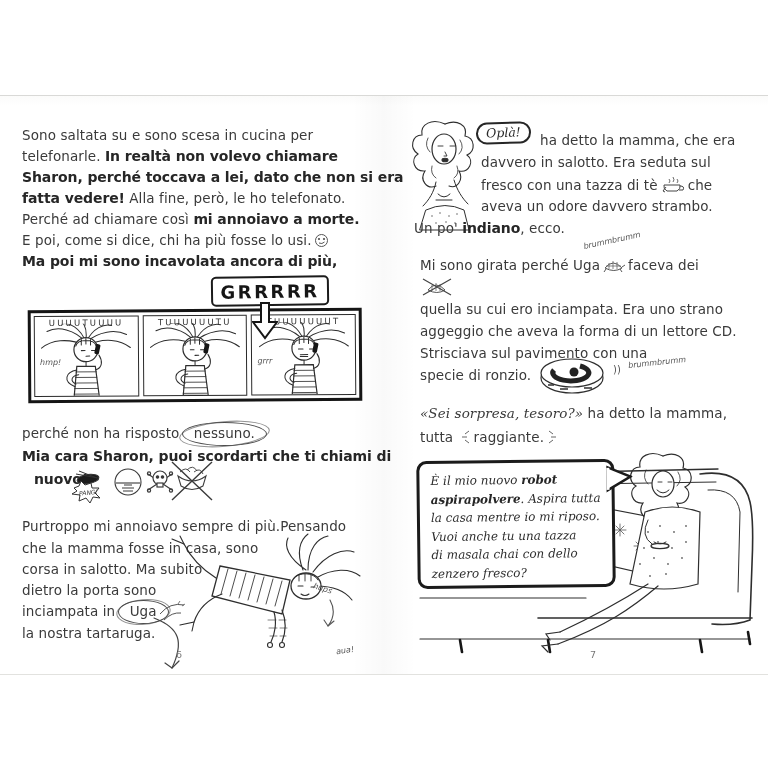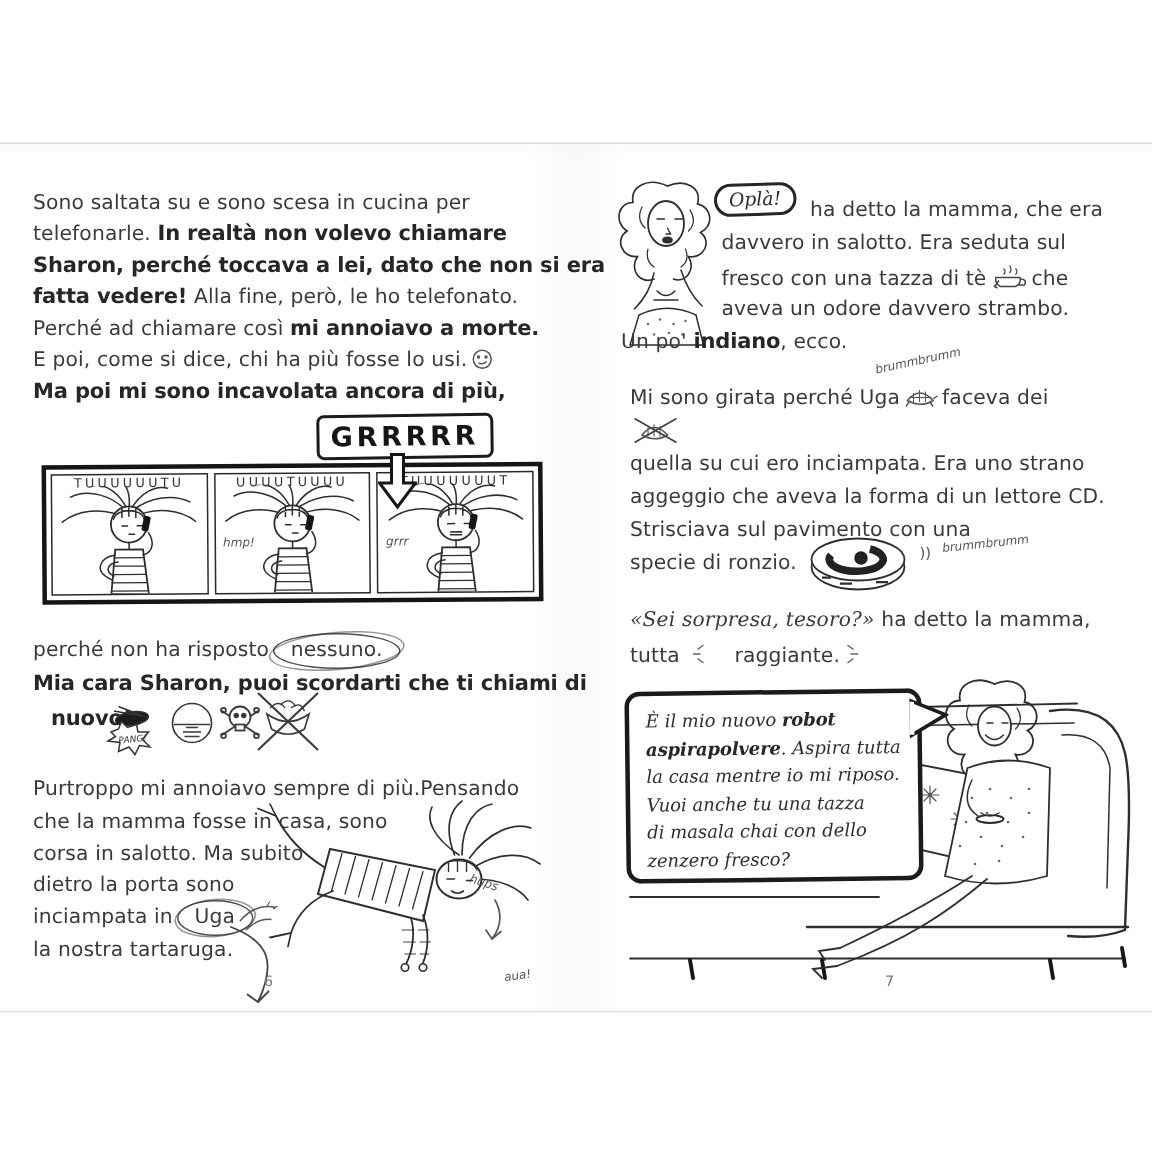--- a/index.html
+++ b/index.html
@@ -28,21 +28,21 @@
   .panel .fx{left:5px;top:52%;}
   .girl{position:absolute;bottom:-2px;left:50%;transform:translateX(-50%);height:74px;}
   .doodle{position:absolute;}
   .speech-bubble{position:absolute;left:417px;top:460px;width:170px;height:106px;border:3px solid #1b1b1b;
                  border-radius:10px;background:#fff;padding:8px 11px;transform:rotate(-.7deg);z-index:4;}
   .speech-bubble .bl{font-family:"DejaVu Serif",serif;font-style:italic;font-size:12px;line-height:18.5px;color:#2e2e2e;white-space:nowrap;}
   .bubble-tail{position:absolute;right:-21px;top:2px;z-index:5;}
   .opla{position:absolute;left:476px;top:122px;border:2px solid #262626;border-radius:12px;background:#fff;
         padding:1px 8px 2px;font-family:"DejaVu Serif",serif;font-style:italic;font-size:12.5px;color:#2a2a2a;
         transform:rotate(-2deg);z-index:3;}
-  .radiant{position:relative;display:inline-block;margin-left:16px;}
+  .radiant{position:relative;display:inline-block;}
   svg{display:block;}
   .inline-ic{display:inline-block;vertical-align:-3px;margin:0 2px;}
 </style>
 </head>
 <body>
 
 <div class="spread">
   <div class="gutter"></div>
 </div>
 
@@ -65,39 +65,39 @@
 
   <div class="grr-bubble">
       <span>GRRRRR</span>
     </div>
   <svg class="doodle" style="left:252px;top:302px;z-index:4" width="26" height="38" viewBox="0 0 26 38">
       <polygon points="9,1 17,1 17,20 25,20 13,36 1,20 9,20" fill="#fff" stroke="#161616" stroke-width="2"></polygon>
     </svg>
 
   <div class="comic-frame">
     <div class="panel">
-      <div class="ring">TUUUUUUTU</div>
+      <div class="ring">UUUUTUUUU</div>
+      <div class="fx">hmp!</div>
       <svg class="girl" viewBox="0 0 100 80">
           <g fill="none" stroke="#2e2e2e" stroke-width="1.1" stroke-linecap="round">
             <path d="M50 20C38 6 20 2 8 8M50 20C44 4 32 -2 24 0M50 18C52 2 46 -4 42 -2M50 20C58 4 70 0 78 2M50 20C64 8 82 6 94 12M50 24C30 14 12 18 2 26M50 24C70 14 88 18 98 26"></path>
             <circle cx="50" cy="28" r="13" fill="#fff" stroke-width="1.3"></circle>
             <path d="M39 24c2-8 20-8 22 0M45 17v6M50 16v6M55 17v6"></path>
             <path d="M45 29h4M56 29h4M50 35h4"></path>
             <path d="M50 41v5"></path>
             <path d="M40 46h20l4 32H37z" fill="#fff" stroke-width="1.3"></path>
             <path d="M39 52h22M38.5 58h23M38 64h24M37.5 70h25M37 76h26" stroke-width=".9"></path>
             <path d="M40 50C28 52 24 62 38 68M42 55c-8 1-10 7-3 10"></path>
             <path d="M60 50c8-2 8-10 4-16"></path>
             <rect x="60" y="22" width="5" height="11" rx="1.5" fill="#161616" stroke="none" transform="rotate(12 62 27)"></rect>
           </g>
         </svg>
     </div>
     <div class="panel">
-      <div class="ring">UUUUTUUUU</div>
-      <div class="fx">hmp!</div>
+      <div class="ring">TUUUUUUTU</div>
       <svg class="girl" viewBox="0 0 100 80">
           <g fill="none" stroke="#2e2e2e" stroke-width="1.1" stroke-linecap="round">
             <path d="M50 20C38 6 20 2 8 8M50 20C44 4 32 -2 24 0M50 18C52 2 46 -4 42 -2M50 20C58 4 70 0 78 2M50 20C64 8 82 6 94 12M50 24C30 14 12 18 2 26M50 24C70 14 88 18 98 26"></path>
             <circle cx="50" cy="28" r="13" fill="#fff" stroke-width="1.3"></circle>
             <path d="M39 24c2-8 20-8 22 0M45 17v6M50 16v6M55 17v6"></path>
             <path d="M45 29h4M56 29h4M50 35h4"></path>
             <path d="M50 41v5"></path>
             <path d="M40 46h20l4 32H37z" fill="#fff" stroke-width="1.3"></path>
             <path d="M39 52h22M38.5 58h23M38 64h24M37.5 70h25M37 76h26" stroke-width=".9"></path>
             <path d="M40 50C28 52 24 62 38 68M42 55c-8 1-10 7-3 10"></path>

